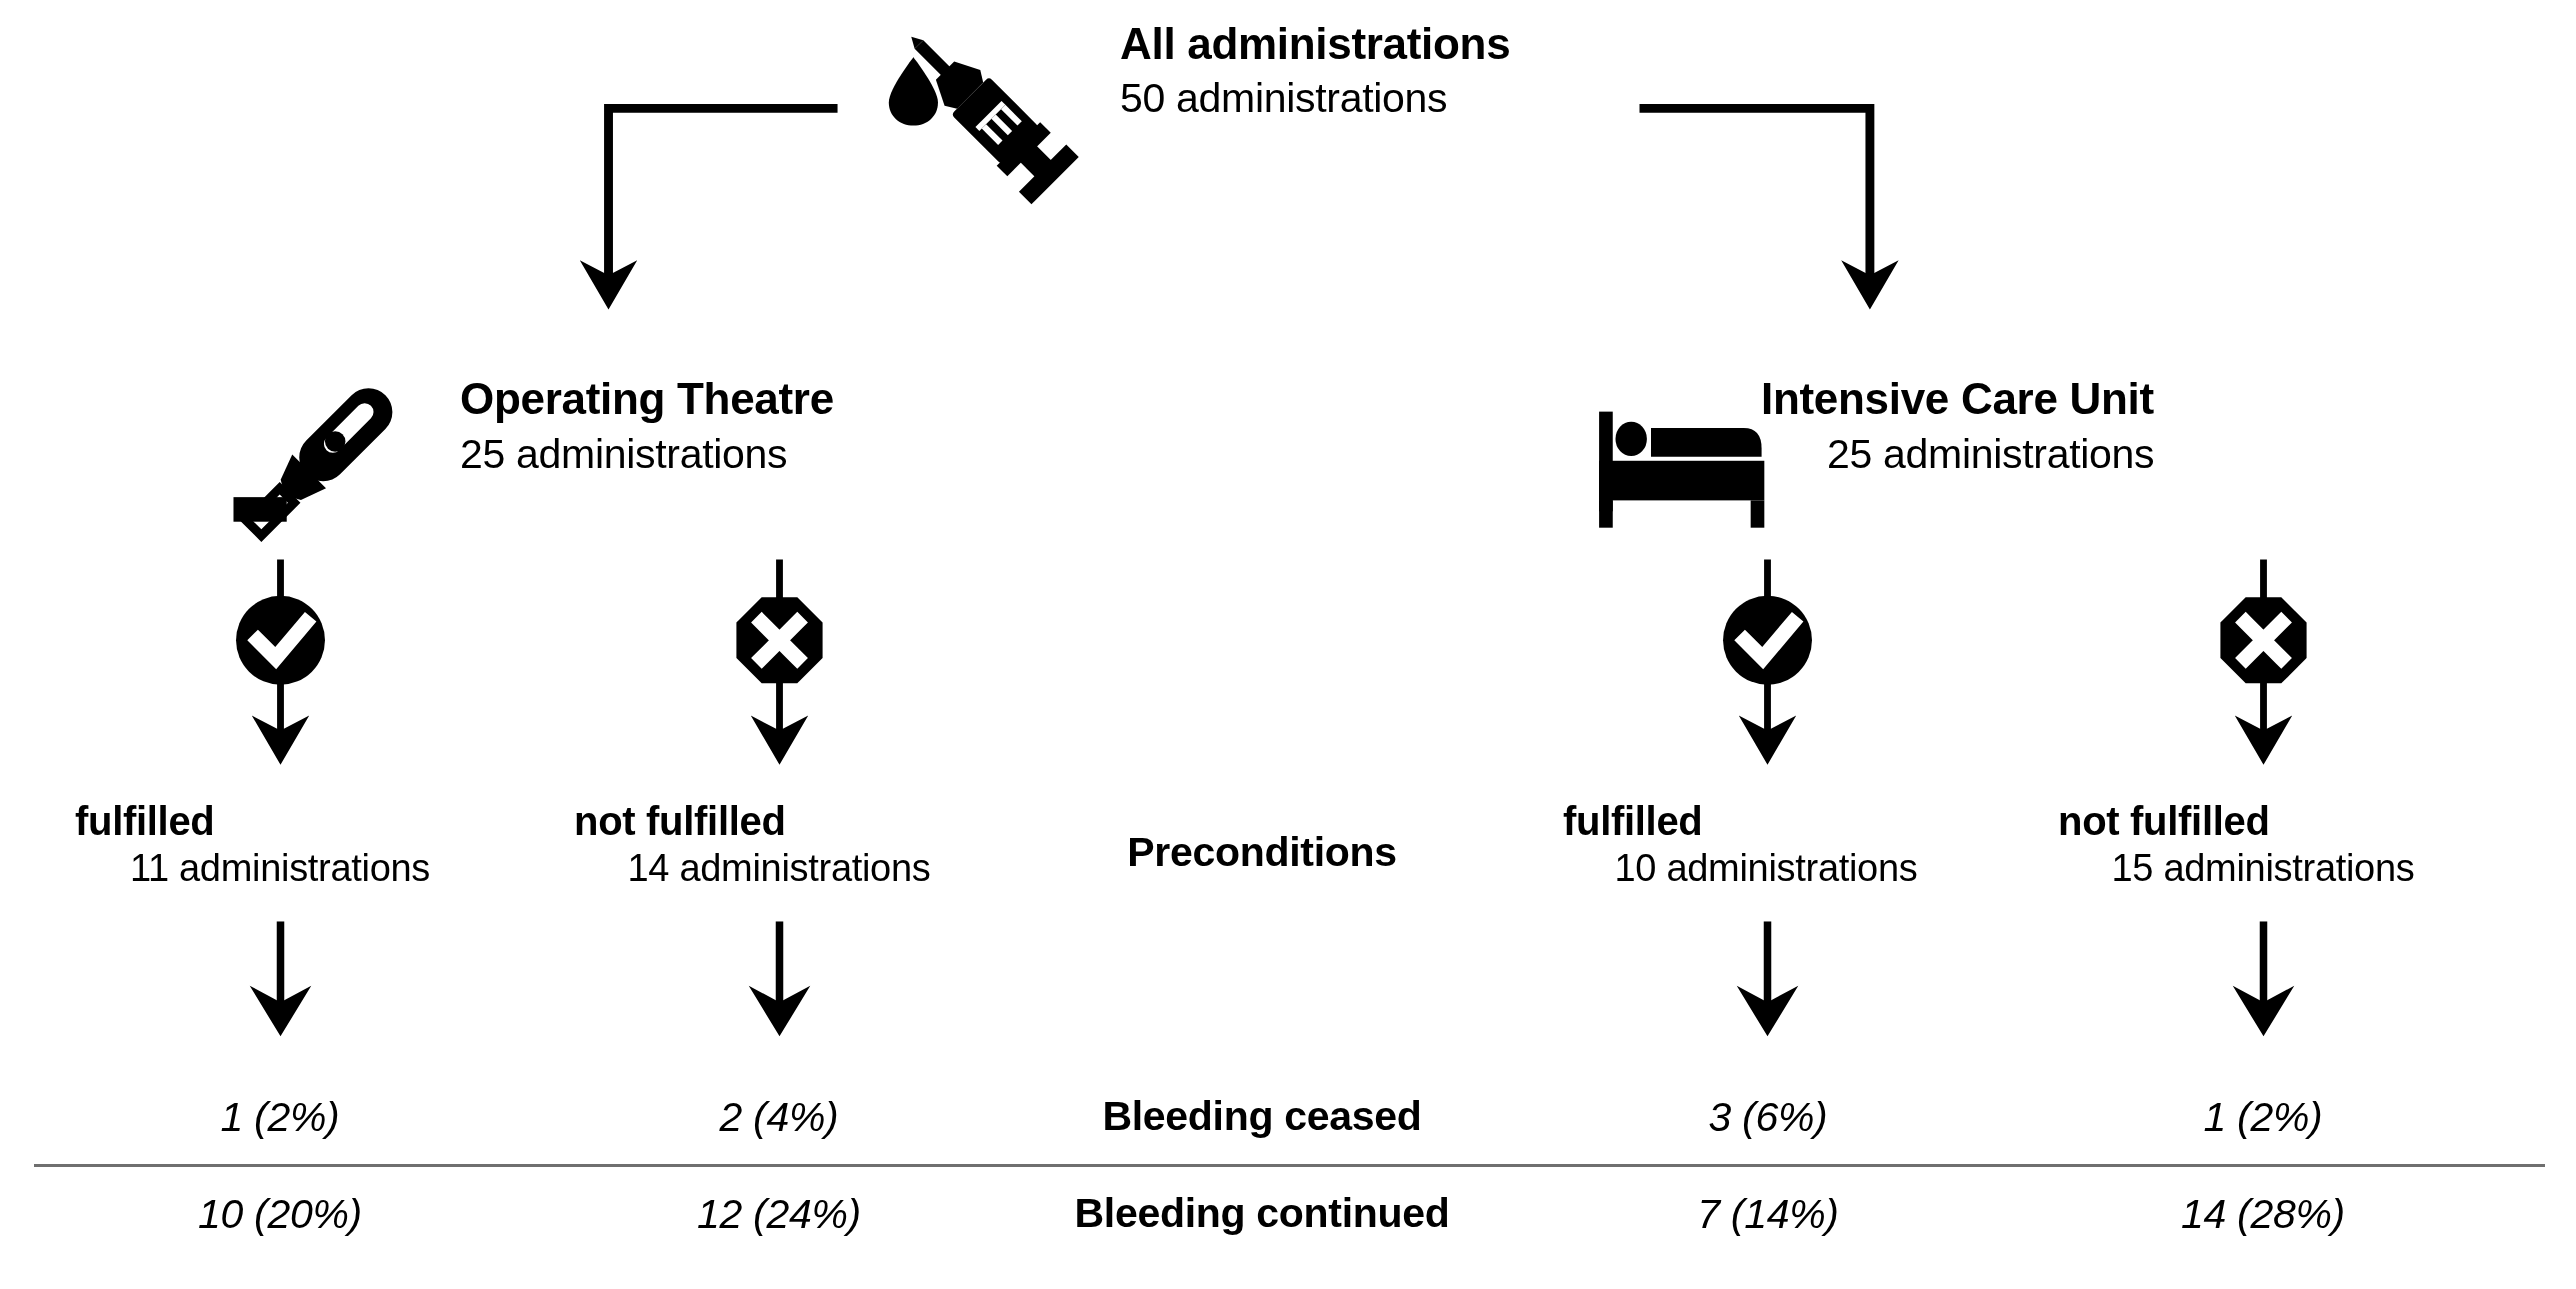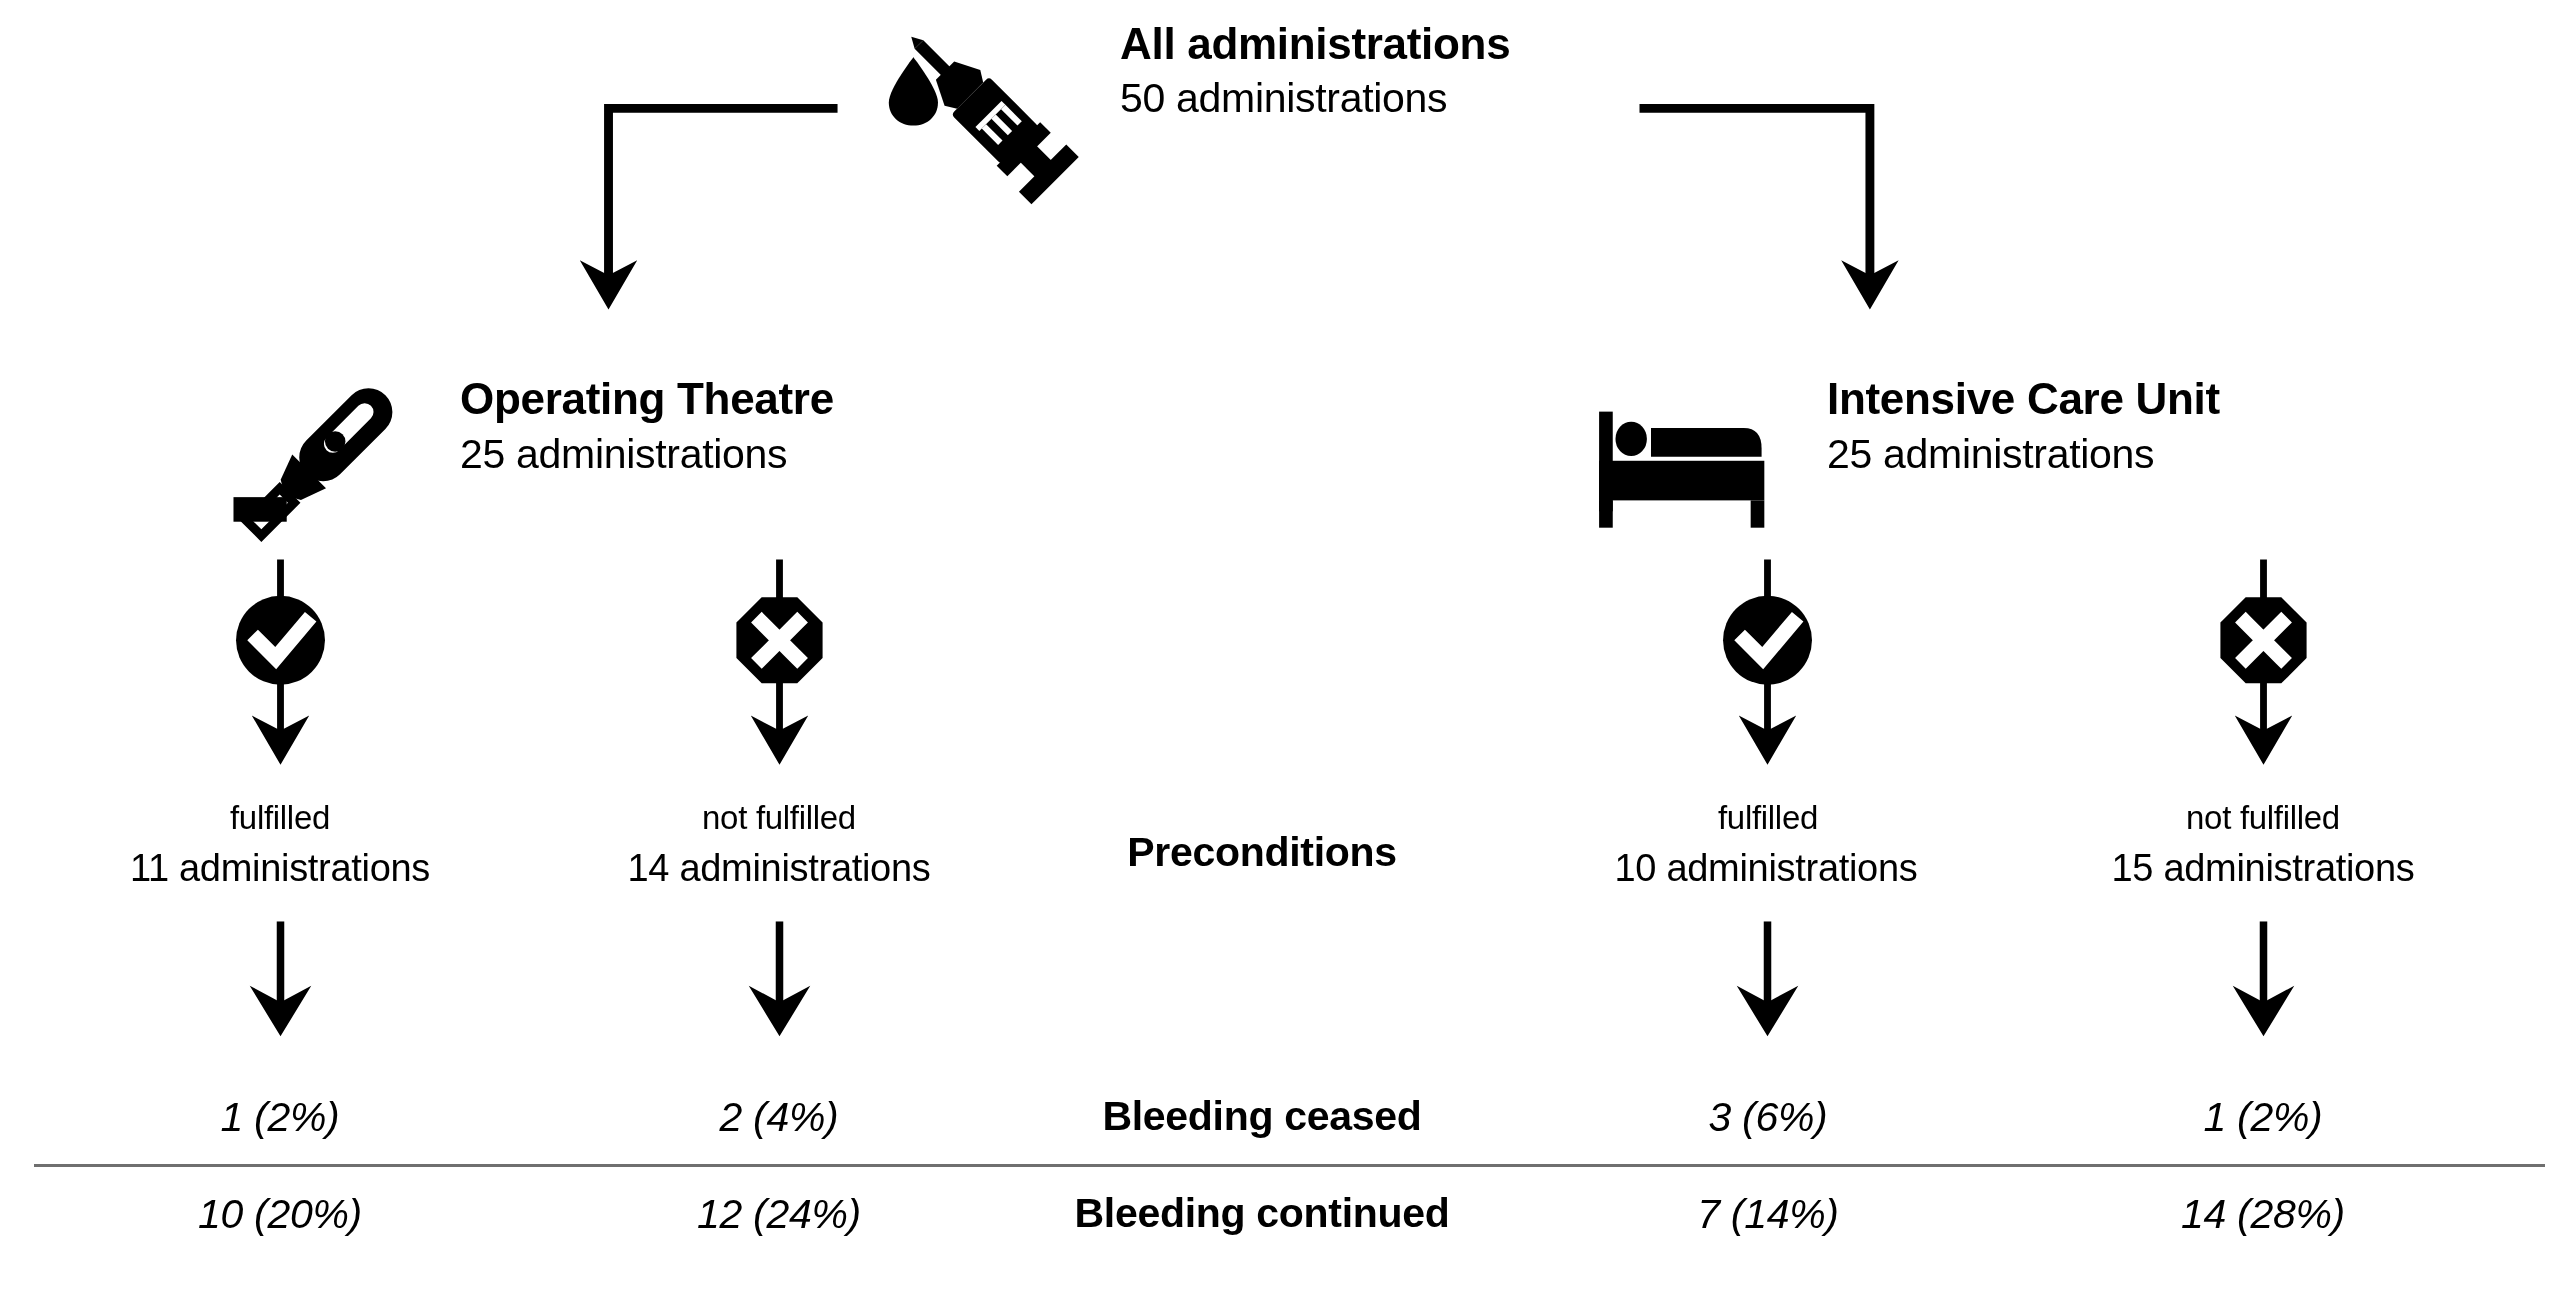--- a/index.html
+++ b/index.html
@@ -29,24 +29,23 @@
     letter-spacing: -0.3px;
   }
   .node-sub {
     font-weight: normal;
     font-size: 41px;
     line-height: 1.02;
     white-space: nowrap;
     letter-spacing: -0.3px;
   }
   .col-label {
-    font-weight: normal;
-    font-size: 33px;
-    white-space: nowrap;
-    text-align: center;
+    font-weight: bold;
+    font-size: 40px;
+    white-space: nowrap;
     letter-spacing: -0.3px;
   }
   .col-sub {
     font-weight: normal;
     font-size: 38px;
     white-space: nowrap;
     text-align: center;
     letter-spacing: -0.3px;
   }
   .row-label {
@@ -148,21 +147,21 @@
 
       <path d="M82,26 L218,26 Q244,26 244,56 L244,68 L82,68 Z" fill="#000"></path>
 
       <rect x="6" y="74" width="242" height="58" fill="#000"></rect>
 
       <rect x="6" y="132" width="20" height="40" fill="#000"></rect>
       <rect x="228" y="132" width="20" height="40" fill="#000"></rect>
     </svg>
   </div>
 
-  <div class="abs node-title" style="left:1827px; top:377px;">Intensive Care Unit</div>
+  <div class="abs node-title" style="left:1761px; top:377px;">Intensive Care Unit</div>
   <div class="abs node-sub" style="left:1827px; top:434px;">25 administrations</div>
 
   <div class="abs" style="left:195px; top:532px; width:171px; height:274px;">
     <svg width="171" height="274" viewBox="0 0 250 400">
       <line x1="125" y1="40" x2="125" y2="300" stroke="#000" stroke-width="10"></line>
       <g>
         <circle cx="125" cy="158" r="65" fill="#000"></circle>
         <path d="M92,158 L118,184 L162,132" stroke="#fff" stroke-width="22" fill="none" stroke-linecap="square"></path>
       </g>
       <path d="M125,340 L83,268 L125,290 L167,268 Z" fill="#000"></path>

